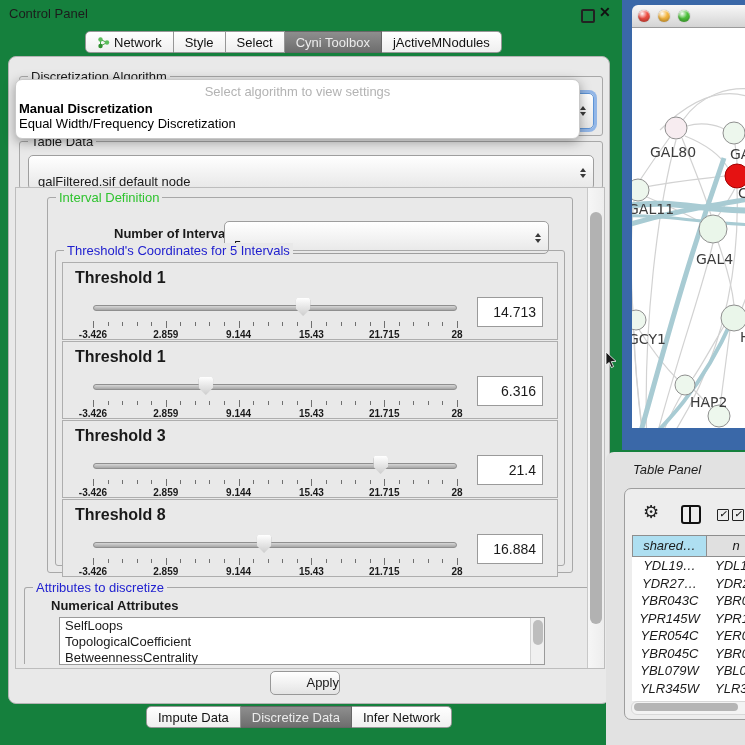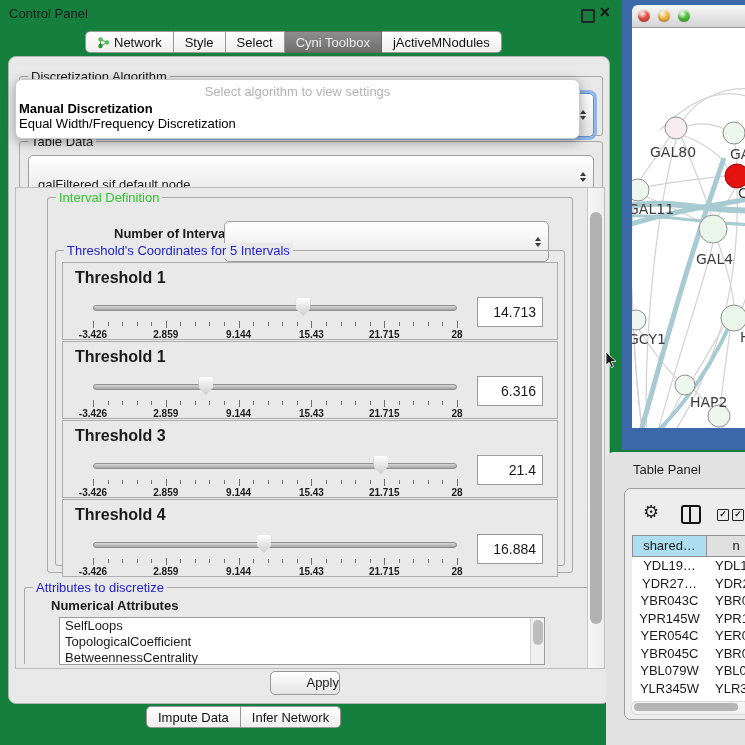--- a/index.html
+++ b/index.html
@@ -23,21 +23,21 @@
   #top-tabs{left:85px;top:31px;}
   #bottom-tabs{left:146px;top:706px;}
 
   
   .outer-box{left:8px;top:56px;width:600px;height:646px;border:1px solid #B4B4B4;border-radius:8px;background:#E9E9E9;}
 
   .grp{position:absolute;border:1px solid #A8A8A8;border-radius:3px;}
   .grp-label{position:absolute;top:-8px;left:8px;background:#E9E9E9;padding:0 3px;font-size:13px;white-space:nowrap;}
 
   .combo{position:absolute;background:linear-gradient(#FFFFFF,#E7E7E7);border:1px solid #9E9E9E;border-radius:5px;
-         display:flex;align-items:center;padding:16px 22px 0 9px;font-size:13px;}
+         display:flex;align-items:flex-end;padding:8px 22px 0 9px;font-size:13px;}
   .arrows{position:absolute;right:7px;top:50%;transform:translateY(-50%);display:flex;flex-direction:column;align-items:center;}
   .arr-up{width:0;height:0;border-left:3.5px solid transparent;border-right:3.5px solid transparent;border-bottom:4px solid #3A3A3A;margin-bottom:2px;}
   .arr-dn{width:0;height:0;border-left:3.5px solid transparent;border-right:3.5px solid transparent;border-top:4px solid #3A3A3A;}
   .combo.focused{box-shadow:0 0 0 3px rgba(100,155,230,.65);border-color:#5E94D6;}
 
   
   #alg-group{left:10px;top:19px;width:582px;height:58px;}
   #alg-combo{left:8px;right:8px;top:16px;height:26px;}
 
   
@@ -93,21 +93,21 @@
 
   
   .net-window{left:622px;top:0;width:133px;height:450px;background:#3A68A8;}
   .net-titlebar{position:absolute;left:10px;top:5px;width:150px;height:22px;border-radius:6px 6px 0 0;
                 background:linear-gradient(#F8F8F8,#D4D4D4);border-bottom:1px solid #9B9B9B;}
   .tl{position:absolute;top:5px;width:12px;height:12px;border-radius:50%;box-shadow:inset 0 1px 1px rgba(255,255,255,.7), inset 0 -2px 3px rgba(0,0,0,.25), 0 0 1px rgba(0,0,0,.5);}
   .net-canvas{position:absolute;left:10px;top:28px;width:150px;height:400px;background:#FFF;overflow:hidden;}
   .net-canvas svg{font-family:"DejaVu Sans",sans-serif;}
 
   
-  .tp-region{left:606px;top:452px;width:139px;height:293px;background:#E2E2E2;border-top-left-radius:8px;}
+  .tp-region{left:606px;top:452px;width:139px;height:293px;background:#E2E2E2;border-top-left-radius:8px;font-style:italic;}
   .tp-title{position:absolute;left:27px;top:10px;font-size:13px;color:#1c1c1c;}
   .tp-panel{position:absolute;left:18px;top:36px;width:200px;height:230px;background:#EDEDED;border:1px solid #9E9E9E;border-radius:7px;}
   .gear{position:absolute;left:18px;top:12px;font-size:18px;color:#222;font-family:"DejaVu Sans",sans-serif;}
   .col-ic{position:absolute;left:56px;top:16px;width:16px;height:15px;border:2px solid #111;border-radius:3px;}
   .col-ic:after{content:"";position:absolute;left:6px;top:0;bottom:0;width:2px;background:#111;}
   .cb-ic{position:absolute;top:20px;width:10px;height:10px;border:1.6px solid #222;border-radius:1px;font-size:9px;line-height:9px;text-align:center;font-weight:bold;color:#222;}
   .tp-header{position:absolute;left:7px;top:46px;display:flex;}
   .tp-hcell{height:20px;line-height:20px;border:1px solid #8E8E8E;text-align:center;font-size:13px;background:#E0E0E0;}
   .tp-hcell.c1{width:73px;}
   .tp-hcell.c2{width:58px;border-left:none;}
@@ -321,21 +321,21 @@
                     <div class="sl-lab" style="left: 40%;">9.144</div>
                     <div class="sl-lab" style="left: 60%;">15.43</div>
                     <div class="sl-lab" style="left: 80%;">21.715</div>
                     <div class="sl-lab" style="left: 100%;">28</div>
                   </div>
                   <div class="sl-thumb" style="left: 78.9983%;"></div>
                 </div>
                 <div class="value-box">21.4</div>
               </div>
               <div class="th-panel">
-                <div class="th-label">Threshold 4</div>
+                <div class="th-label">Threshold 8</div>
                 <div class="slider">
                   <div class="sl-track"></div>
                   <div class="sl-ticks">
                     <div class="sl-tick major" style="left: 0%;"></div>
                     <div class="sl-tick minor" style="left: 4%;"></div>
                     <div class="sl-tick minor" style="left: 8%;"></div>
                     <div class="sl-tick minor" style="left: 12%;"></div>
                     <div class="sl-tick minor" style="left: 16%;"></div>
                     <div class="sl-tick major" style="left: 20%;"></div>
                     <div class="sl-tick minor" style="left: 24%;"></div>
@@ -394,20 +394,23 @@
         <div class="vsb-thumb"></div>
       </div>
     </div>
 
     <div class="abs apply-btn">Apply</div>
   </div>
 
   <div id="bottom-tabs" class="abs tabbar">
       <div class="tab">
         <span>Impute Data</span>
+      </div>
+      <div class="tab selected">
+        <span>Discretize Data</span>
       </div>
       <div class="tab">
         <span>Infer Network</span>
       </div>
     </div>
 
   <div class="abs popup">
     <div class="pop-placeholder">Select algorithm to view settings</div>
     <div class="pop-opt bold">Manual Discretization</div>
     <div class="pop-opt pop-opt2">Equal Width/Frequency Discretization</div>

